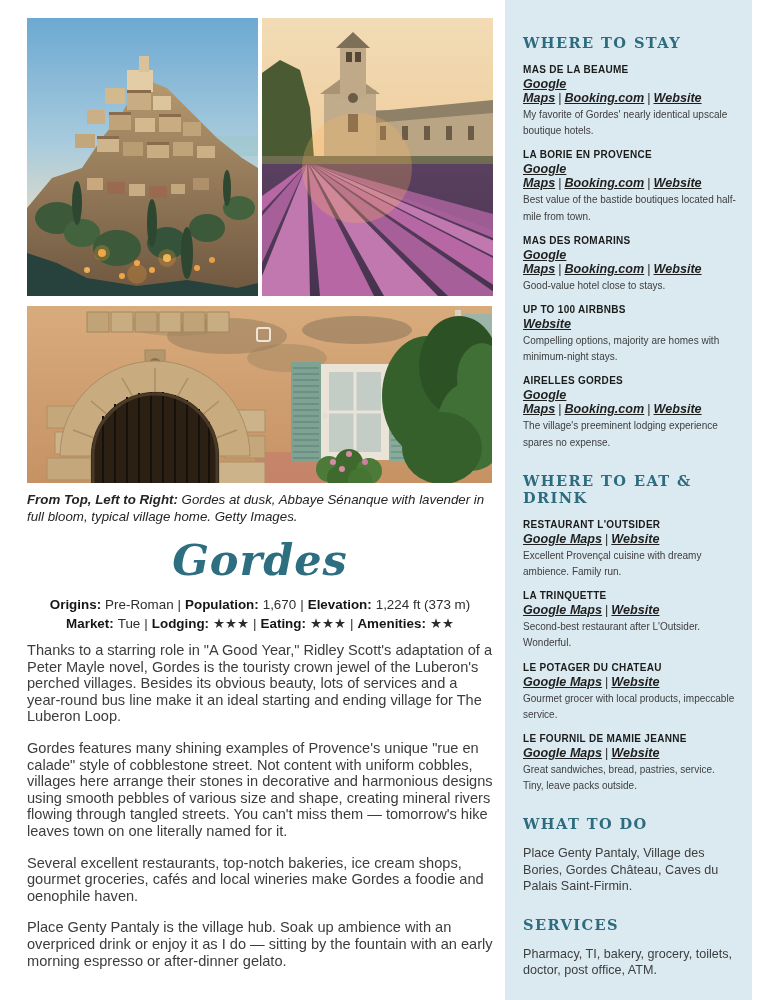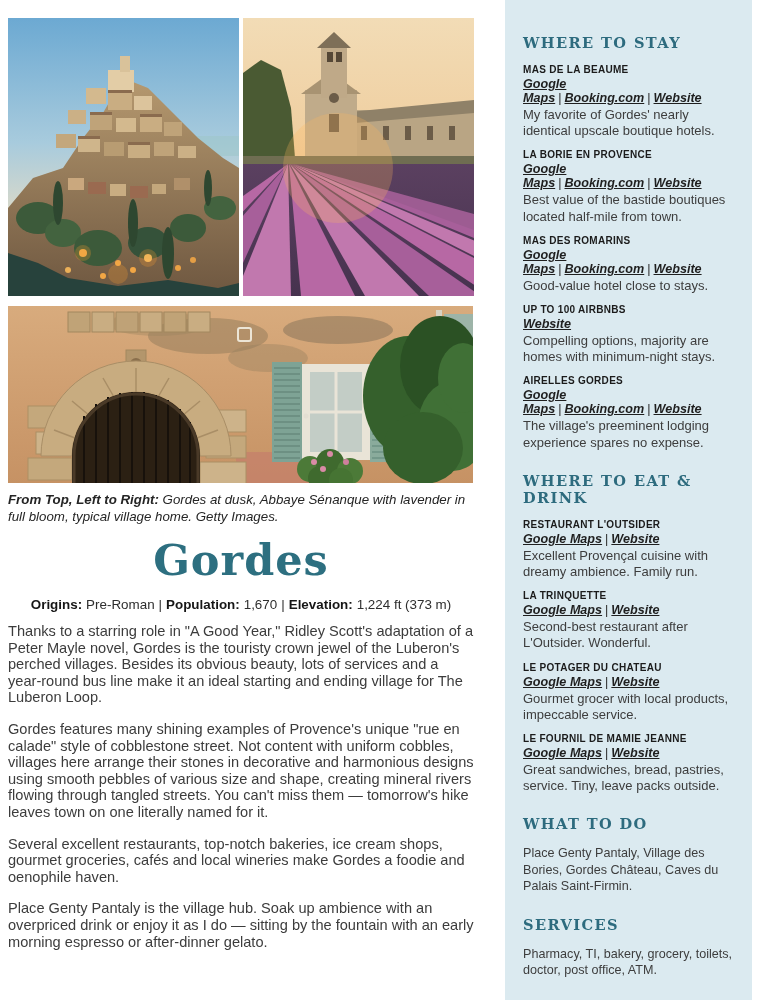--- a/index.html
+++ b/index.html
@@ -1,31 +1,31 @@
 <!DOCTYPE html>
 <html><head>
 <meta charset="utf-8">
 <style>
   * { margin:0; padding:0; box-sizing:border-box; }
   html,body { width:773px; height:1000px; background:#ffffff; overflow:hidden;
               font-family:"Liberation Sans","DejaVu Sans",sans-serif; }
   .page { position:relative; width:773px; height:1000px; }
 
   
-  .main { position:absolute; left:8px; top:18px; width:466px; }
+  .main { position:absolute; left:27px; top:18px; width:466px; }
   .photo-row { display:flex; gap:4px; }
   .photo { display:block; }
   .photo svg { display:block; }
   .photo-wide { margin-top:10px; }
 
   .caption { margin-top:8px; font-size:13.3px; line-height:17px; font-style:italic; color:#252525; }
   .caption b { font-weight:700; }
 
   .title { margin-top:12px; text-align:center; font-family:"DejaVu Serif","Liberation Serif",serif;
-           font-weight:700; font-size:43px; line-height:46px; color:#2d6f80; letter-spacing:1px; }
+           font-weight:700; font-size:43px; line-height:46px; color:#2d6f80; letter-spacing:1px;font-style:italic; }
 
   .stats { margin-top:12px; text-align:center; font-size:13.4px; line-height:19px; color:#2e2e2e; }
   .stats b { color:#161616; }
   .stats .sep { margin:0 4px; color:#2e2e2e; }
   .stats .val { margin-left:4px; }
 
   .body-text { margin-top:9px; font-size:14.6px; line-height:16.6px; color:#3c3c3c; }
   .body-text p { margin-bottom:15px; }
 
   
@@ -33,21 +33,21 @@
              background:#dbeaf0; padding:34px 16px 0 18px; overflow:hidden; }
   .sb-h { font-family:"DejaVu Serif","Liberation Serif",serif; font-weight:700;
           color:#2d6b7e; font-size:14.6px; letter-spacing:1.4px; margin:0 0 13px 0; }
   .sb-section { margin-bottom:9px; }
   .sb-section + .sb-section .sb-h { margin-top:21px; }
   .entry { margin-bottom:10px; }
   .entry-name { font-weight:700; font-size:10px; letter-spacing:.3px; color:#1b1b1b; margin-bottom:2px; }
   .entry-links { font-size:12.6px; margin-bottom:2px; color:#2a2a2a; }
   .lnk { font-weight:700; font-style:italic; text-decoration:underline; color:#1f1f1f; cursor:pointer; }
   .psep { margin:0 3px; font-weight:400; }
-  .entry-desc { font-size:13px; line-height:16.2px; color:#3d3d3d; }
+  .entry-desc { font-size:10px; line-height:16.2px; color:#3d3d3d; }
   .sb-text { font-size:12.6px; line-height:16.4px; color:#3d3d3d; }
 </style>
 </head>
 <body>
 
 <div class="page">
 
   <div class="main">
 
     <div class="photo-row">
@@ -230,20 +230,23 @@
     </div>
 
     <div class="caption"><b>From Top, Left to Right:</b><span> Gordes at dusk, Abbaye Sénanque with lavender in full bloom, typical village home. Getty Images.</span></div>
 
     <h1 class="title">Gordes</h1>
 
     <div class="stats">
       <div class="stat-line">
         <b>Origins:</b><span class="val">Pre-Roman</span><span class="sep">|</span><b>Population:</b><span class="val">1,670</span><span class="sep">|</span><b>Elevation:</b><span class="val">1,224 ft (373 m)</span>
       </div>
+      <div class="stat-line">
+        <b>Market:</b><span class="val">Tue</span><span class="sep">|</span><b>Lodging:</b><span class="val">★★★</span><span class="sep">|</span><b>Eating:</b><span class="val">★★★</span><span class="sep">|</span><b>Amenities:</b><span class="val">★★</span>
+      </div>
     </div>
 
     <div class="body-text">
       <p>Thanks to a starring role in "A Good Year," Ridley Scott's adaptation of a Peter Mayle novel, Gordes is the touristy crown jewel of the Luberon's perched villages. Besides its obvious beauty, lots of services and a year-round bus line make it an ideal starting and ending village for The Luberon Loop.</p>
       <p>Gordes features many shining examples of Provence's unique "rue en calade" style of cobblestone street. Not content with uniform cobbles, villages here arrange their stones in decorative and harmonious designs using smooth pebbles of various size and shape, creating mineral rivers flowing through tangled streets. You can't miss them — tomorrow's hike leaves town on one literally named for it.</p>
       <p>Several excellent restaurants, top-notch bakeries, ice cream shops, gourmet groceries, cafés and local wineries make Gordes a foodie and oenophile haven.</p>
       <p>Place Genty Pantaly is the village hub. Soak up ambience with an overpriced drink or enjoy it as I do — sitting by the fountain with an early morning espresso or after-dinner gelato.</p>
     </div>
   </div>
 

